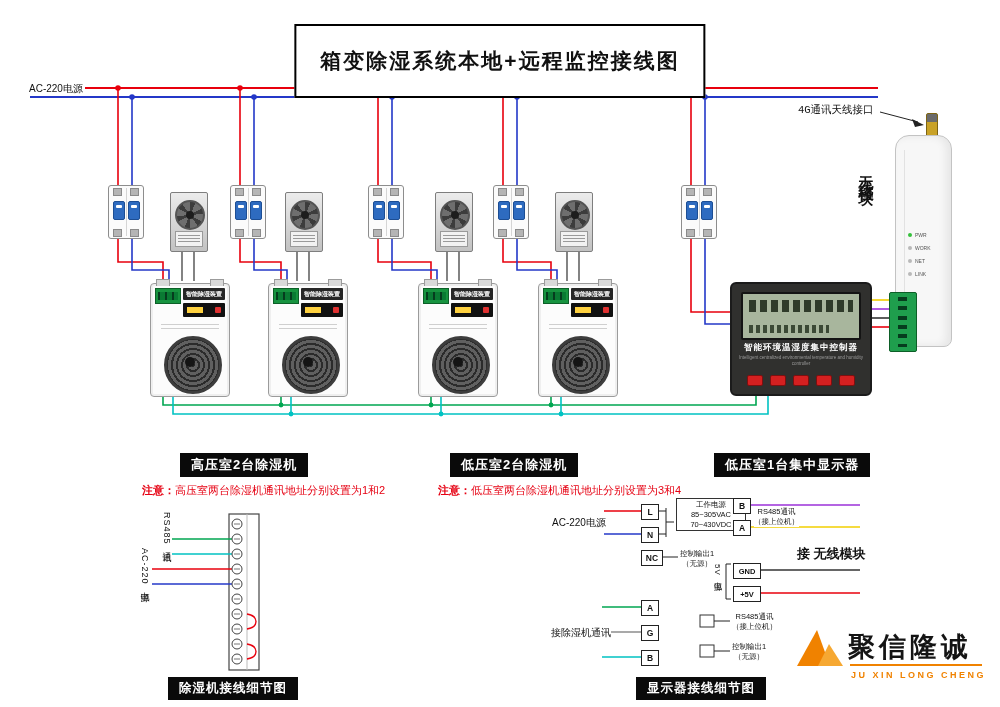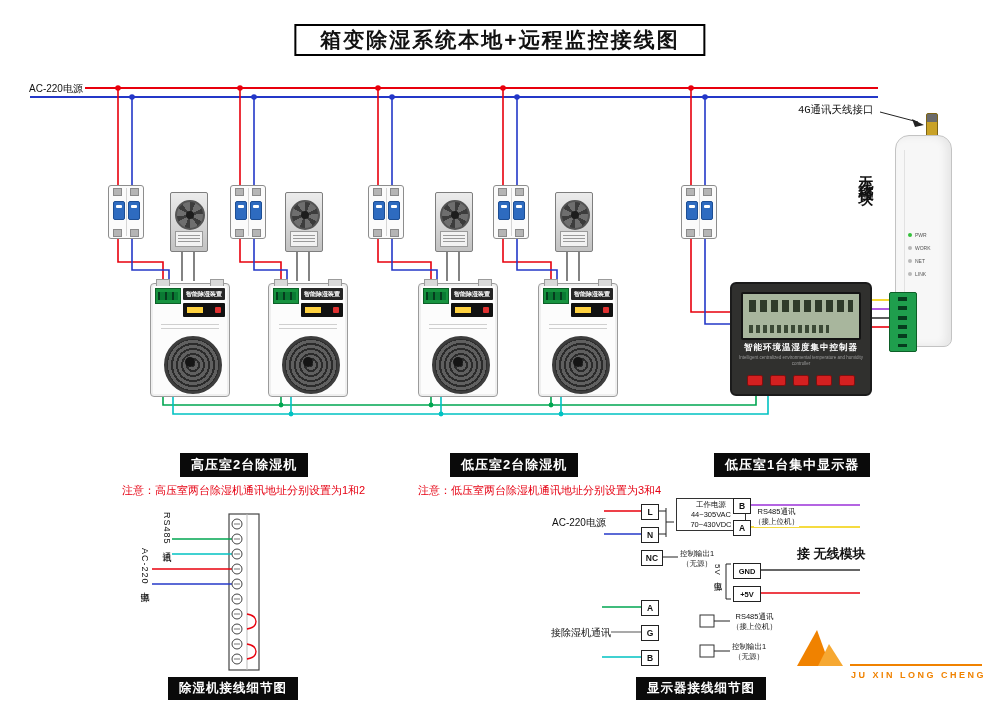--- a/index.html
+++ b/index.html
@@ -3,21 +3,21 @@
 <meta charset="utf-8">
 <style>
   html,body{margin:0;padding:0;background:#fff;}
   body{font-family:"Liberation Sans","DejaVu Sans",sans-serif;}
   #canvas{position:relative;width:1000px;height:707px;background:#fff;overflow:hidden;}
   svg.wire-layer{position:absolute;left:0;top:0;z-index:1;}
   .dev{position:absolute;z-index:2;}
   .txt{position:absolute;z-index:3;color:#111;}
 
   
-  .title-box{left:50%;transform:translateX(-50%);top:24px;border:2px solid #000;padding:0 24px;
+  .title-box{left:50%;transform:translateX(-50%);top:24px;border:2px solid #000;padding:21px 24px;
     font-size:21px;font-weight:bold;letter-spacing:2px;background:#fff;white-space:nowrap;}
 
   .ac-main{left:27px;top:82px;font-size:10px;background:#fff;padding:0 2px;}
 
   
   .breaker{width:34px;height:52px;background:#fbfbfb;border:1px solid #8d8d8d;border-radius:3px;}
   .breaker::before{content:"";position:absolute;left:50%;top:2px;bottom:2px;width:1px;background:#d5d5d5;}
   .b-handle{position:absolute;top:15px;width:10px;height:17px;background:#2e6bc0;border:1px solid #1d4e94;border-radius:2px;}
   .b-handle.h1{left:4px}.b-handle.h2{left:19px}
   .b-handle::after{content:"";position:absolute;left:2px;right:2px;top:3px;height:3px;background:#fff;border-radius:1px;}
@@ -78,21 +78,21 @@
   .mod-led-row b{font-size:5px;color:#555;font-weight:normal;}
   .mod-term{left:889px;top:292px;width:26px;height:58px;background:#1f9e4d;border:1px solid #0c5f27;border-radius:2px;z-index:3;}
   .mod-term::before{content:"";position:absolute;left:8px;top:4px;width:9px;height:50px;
     background:repeating-linear-gradient(180deg,#063c1e 0 4px,transparent 4px 9.3px);}
   .lbl-4g{left:798px;top:103px;font-size:10.5px;font-family:Liberation Mono, monospace;}
   .lbl-wireless{left:856px;top:164px;writing-mode:vertical-rl;font-size:15px;font-weight:bold;letter-spacing:5px;}
 
   
   .badge{background:#0a0a0a;color:#fff;font-size:13px;font-weight:bold;padding:3px 11px;letter-spacing:1px;white-space:nowrap;}
   .note{font-size:11px;color:#e60012;white-space:nowrap;}
-  .note b{font-weight:normal;}
+  .note b{font-weight:bold;margin-left:20px;}
 
   
   .tbox{position:absolute;z-index:3;background:#fff;border:1px solid #222;display:flex;align-items:center;justify-content:center;
     font-size:8.5px;font-weight:bold;color:#111;}
   .dd-label{position:absolute;z-index:3;font-size:7.5px;line-height:1.3;text-align:center;color:#111;background:#fff;white-space:nowrap;}
   .dd-box{border:1px solid #333;padding:1px 3px;}
   .vtext{position:absolute;z-index:3;writing-mode:vertical-rl;font-size:9px;letter-spacing:1px;color:#111;}
   .plain10{font-size:10px;white-space:nowrap;}
   .to-module{font-size:13px;font-weight:bold;white-space:nowrap;}
 
@@ -357,21 +357,21 @@
 
   <div class="tbox" style="left:641px;top:504px;width:16px;height:14px">L</div>
   <div class="tbox" style="left:641px;top:527px;width:16px;height:14px">N</div>
   <div class="tbox" style="left:641px;top:550px;width:20px;height:14px">NC</div>
   <div class="tbox" style="left:641px;top:600px;width:16px;height:14px">A</div>
   <div class="tbox" style="left:641px;top:625px;width:16px;height:14px">G</div>
   <div class="tbox" style="left:641px;top:650px;width:16px;height:14px">B</div>
 
   <div class="dd-label dd-box" style="left:676px;top:498px;width:62px">
     <div>工作电源</div>
-    <div>44~305VAC</div>
+    <div>85~305VAC</div>
     <div>70~430VDC</div>
   </div>
   <div class="dd-label" style="left:680px;top:549px">
     <div>控制输出1</div>
     <div>（无源）</div>
   </div>
   <div class="dd-label plain10" style="left:551px;top:626px">接除湿机通讯</div>
 
   <div class="tbox" style="left:733px;top:498px;width:16px;height:14px">B</div>
   <div class="tbox" style="left:733px;top:520px;width:16px;height:14px">A</div>
@@ -393,16 +393,17 @@
     <div>控制输出1</div>
     <div>（无源）</div>
   </div>
 
   <div class="txt badge" style="left:636px;top:677px;font-size:12.5px">显示器接线细节图</div>
 
   <svg class="dev" style="left:792px;top:620px" width="55" height="50" viewBox="0 0 55 50">
     <polygon points="5,46 25,10 38,46" fill="#f08200"></polygon>
     <polygon points="26,46 37,24 51,46" fill="#f6a832"></polygon>
   </svg>
+  <div class="txt logo-cn">聚信隆诚</div>
   <div class="dev logo-rule"></div>
   <div class="txt logo-en">JU XIN LONG CHENG</div>
 
 </div>
 
 </body></html>

